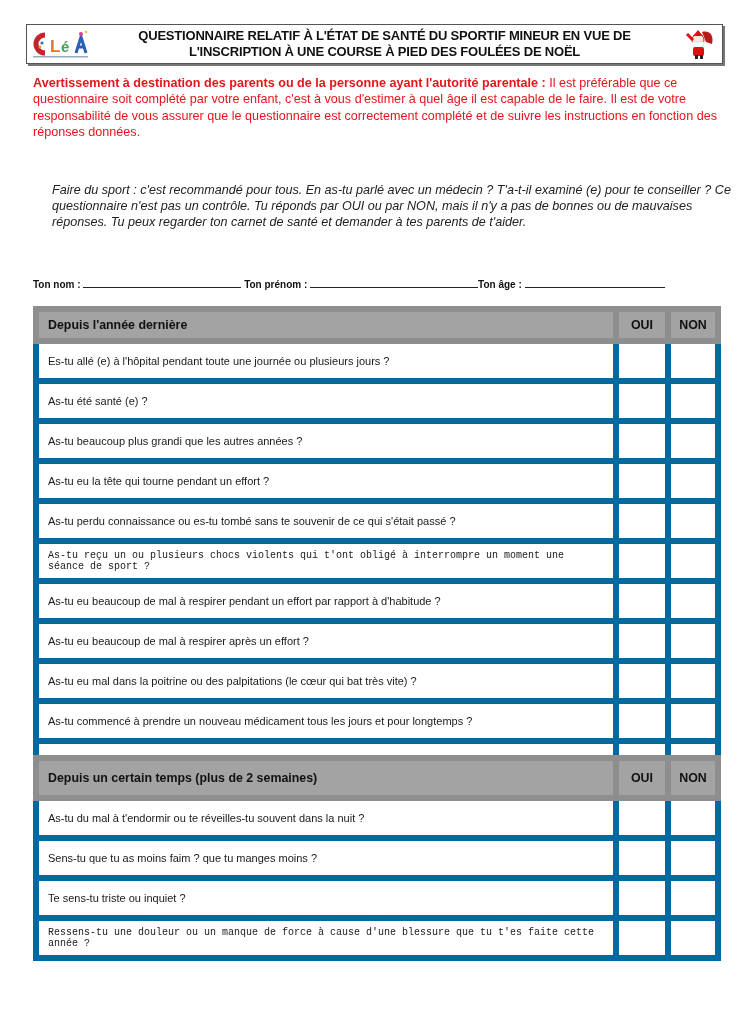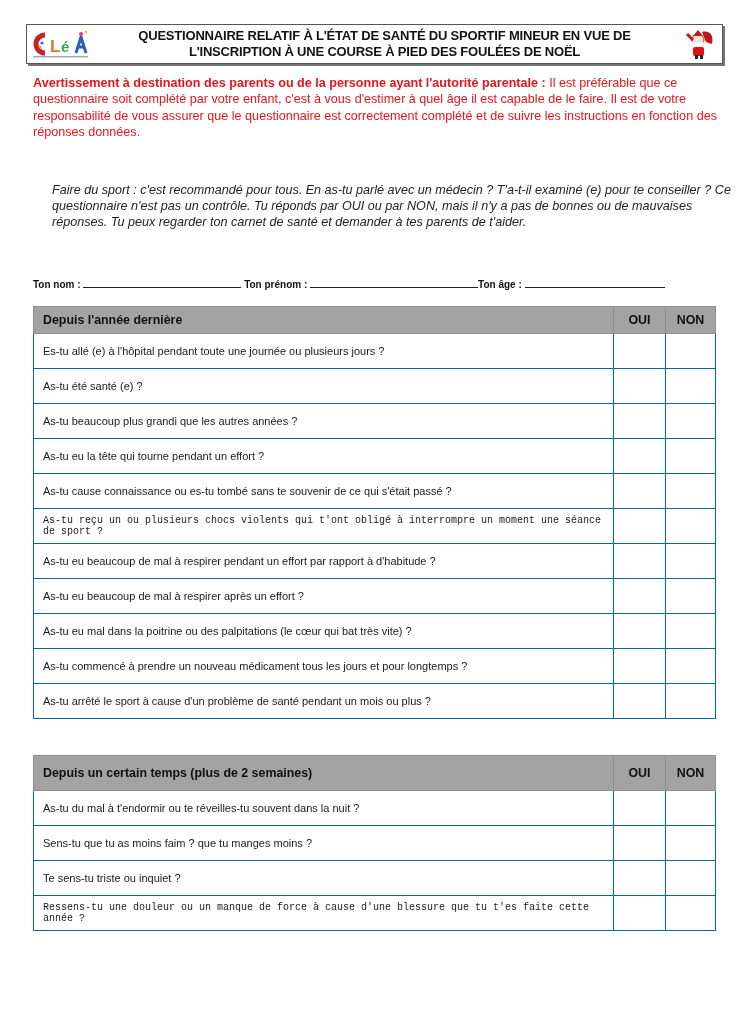--- a/index.html
+++ b/index.html
@@ -15,21 +15,21 @@
              line-height: 16.4px; color: #e8141c; }
   .warning b { font-weight: bold; }
   .intro { position: absolute; left: 33px; top: 182px; width: 685px; font-size: 12.6px;
            line-height: 16.2px; font-style: italic; color: #222; margin-left: 19px; }
   .name-line { position: absolute; left: 33px; top: 276px; width: 690px; font-size: 10px;
                font-weight: bold; white-space: nowrap; }
   .name-line .blank { display: inline-block; border-bottom: 1px solid #222; height: 11px;
                       vertical-align: baseline; }
   table.q { position: absolute; left: 33px; border-collapse: collapse; width: 682px;
             table-layout: fixed; }
-  table.q td { border: 1px solid #0369a1; padding: 0 9px; font-size: 11px; color: #1a1a1a;
+  table.q td { border: 6px solid #0369a1; padding: 0 9px; font-size: 11px; color: #1a1a1a;
                height: 34px; }
   table.q td.small { font-size: 10px; font-family: Liberation Mono, monospace; }
   table.q tr.head td { background: #a3a3a3; font-weight: bold; font-size: 12.4px; color: #111;
                        height: 26px; border-color: #8e8e8e; }
   table.q tr.head td.yn { text-align: center; padding: 0; }
   table.q col.c1 { width: 580px; }
   table.q col.c2 { width: 52px; }
   table.q col.c3 { width: 50px; }
   .box { cursor: pointer; }
 </style>
@@ -102,21 +102,21 @@
         <td>As-tu beaucoup plus grandi que les autres années ?</td>
         <td class="box"></td>
         <td class="box"></td>
       </tr>
   <tr>
         <td>As-tu eu la tête qui tourne pendant un effort ?</td>
         <td class="box"></td>
         <td class="box"></td>
       </tr>
   <tr>
-        <td>As-tu cause connaissance ou es-tu tombé sans te souvenir de ce qui s'était passé ?</td>
+        <td>As-tu perdu connaissance ou es-tu tombé sans te souvenir de ce qui s'était passé ?</td>
         <td class="box"></td>
         <td class="box"></td>
       </tr>
   <tr>
         <td class="small">As-tu reçu un ou plusieurs chocs violents qui t'ont obligé à interrompre un moment une séance de sport ?</td>
         <td class="box"></td>
         <td class="box"></td>
       </tr>
   <tr>
         <td>As-tu eu beaucoup de mal à respirer pendant un effort par rapport à d'habitude ?</td>

